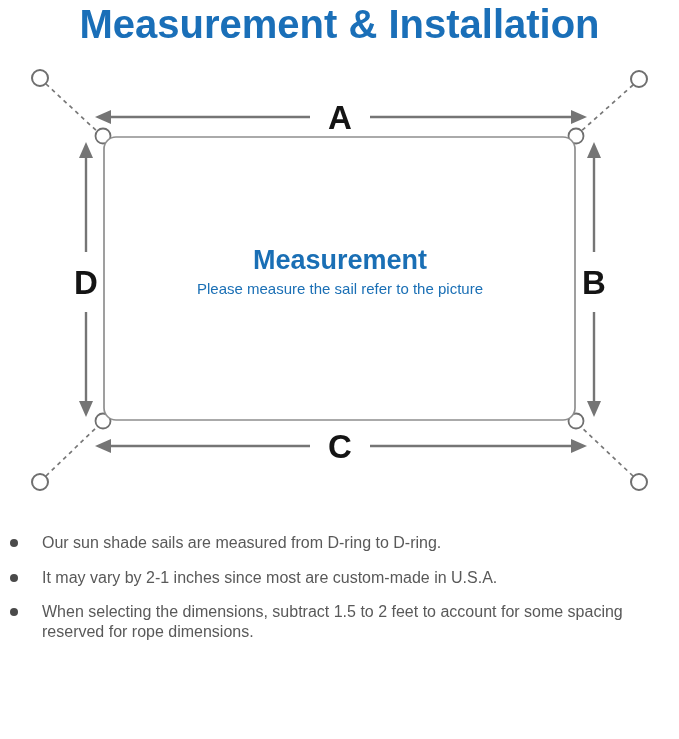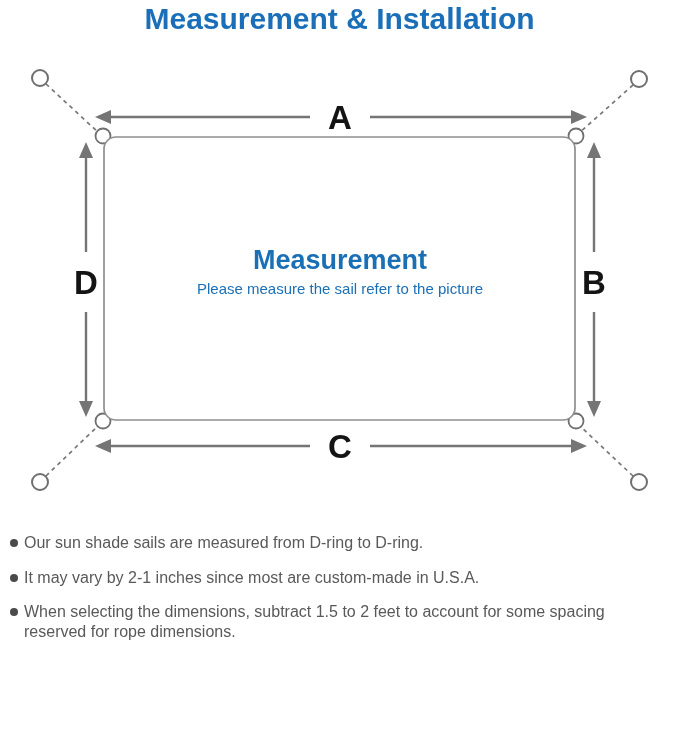--- a/index.html
+++ b/index.html
@@ -6,37 +6,37 @@
   .canvas{
     position:relative;
     width:679px;height:739px;
     background:#ffffff;
     font-family:"Liberation Sans", sans-serif;
     overflow:hidden;
   }
   .page-title{
     position:absolute;top:2px;left:0;width:100%;
     text-align:center;
-    font-size:30px;font-weight:700;
+    font-size:40px;font-weight:700;
     color:#1a6fb8;
     margin:0;
   }
   .diagram{
     position:absolute;top:0;left:0;
   }
   .diagram text{font-family:"Liberation Sans", sans-serif;}
   .dim-letter{font-size:33px;font-weight:700;fill:#141414;}
   .center-heading{font-size:27px;font-weight:700;fill:#1a6fb5;}
   .center-caption{font-size:15px;fill:#1a6fb5;}
   .bullet-list{
     position:absolute;top:533px;left:10px;width:662px;
     display:flex;flex-direction:column;gap:15px;
   }
   .bullet-item{
-    display:flex;gap:6px;
+    display:flex;gap:24px;
     color:#595959;
     font-size:16px;line-height:1.22;
   }
   .bullet-dot{
     flex:0 0 auto;
     width:8px;height:8px;border-radius:50%;
     background:#4a4a4a;
     margin-top:6px;
   }
   .bullet-text span{display:block;}

